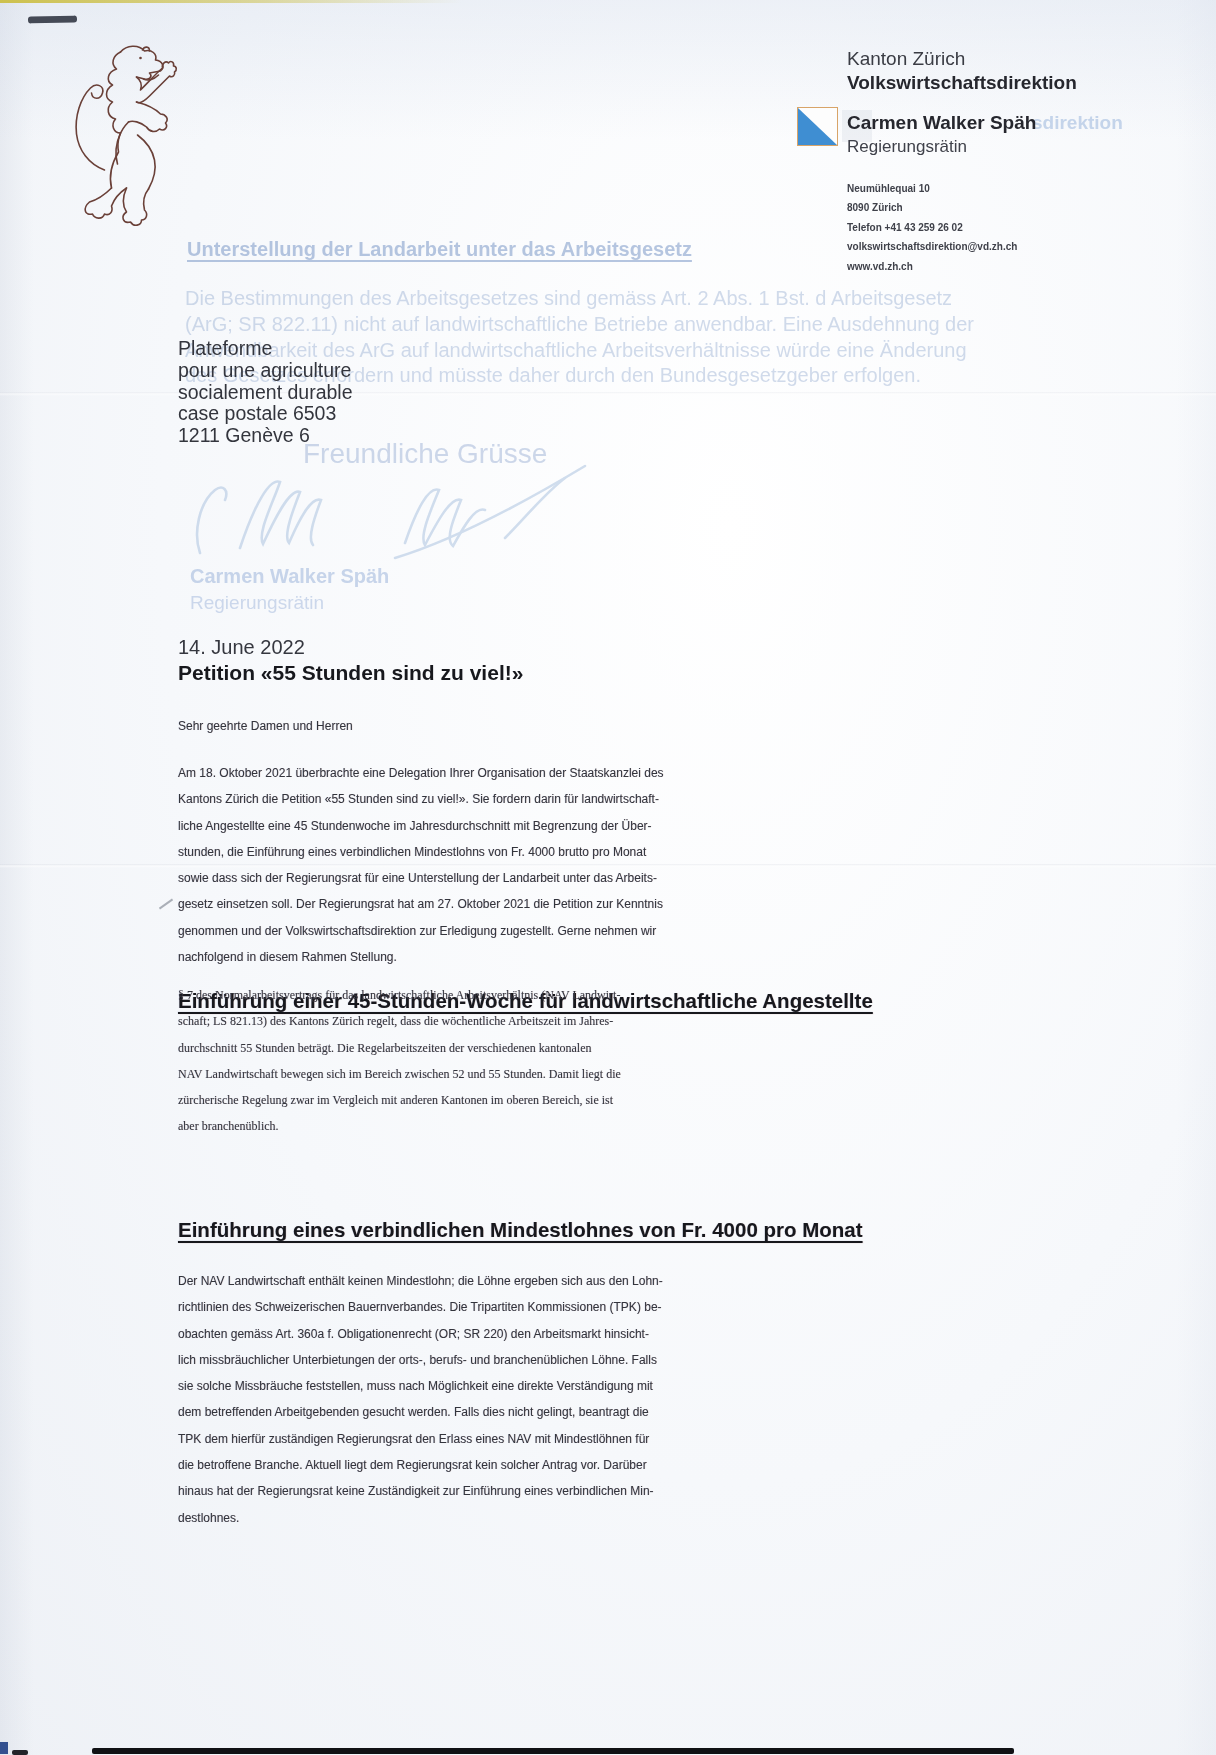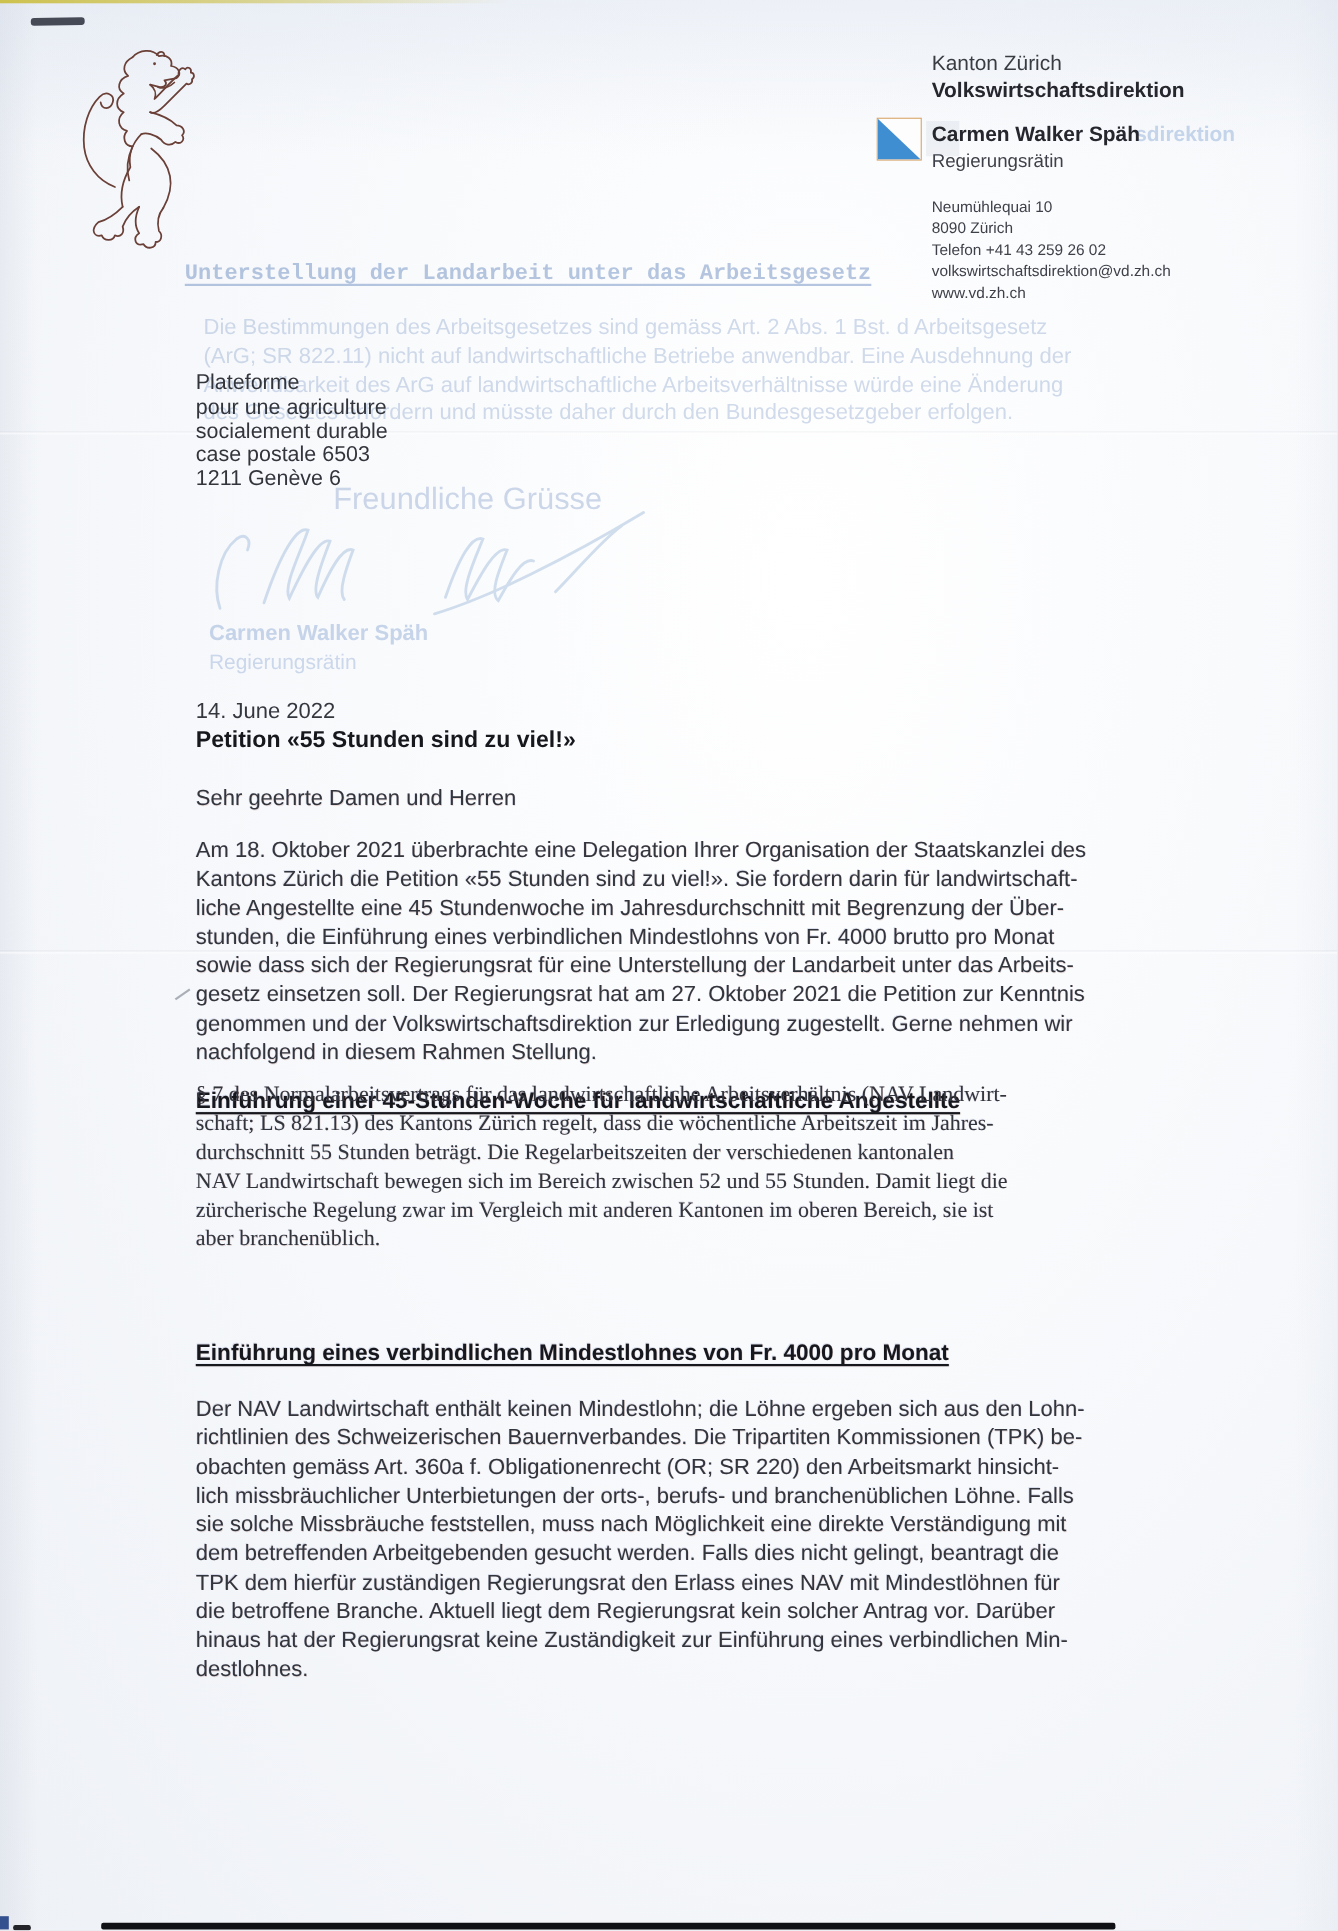--- a/index.html
+++ b/index.html
@@ -11,32 +11,32 @@
     background:
       linear-gradient(180deg, rgba(205,215,232,.30) 0px, rgba(205,215,232,0) 140px),
       linear-gradient(90deg, rgba(160,170,190,.14) 0px, rgba(160,170,190,0) 34px),
       linear-gradient(270deg, rgba(185,195,215,.10) 0px, rgba(185,195,215,0) 40px),
       radial-gradient(ellipse at 60% 30%, #ffffff 0%, #f6f8fb 55%, #eef1f6 100%);
     overflow:hidden;
     color:#33353d;
   }
   .abs{position:absolute;}
   .body-text{
-    font-size:20px;line-height:26.3px;white-space:pre-wrap;width:940px;
+    font-size:12px;line-height:26.3px;white-space:pre-wrap;width:940px;
     color:#33353d;
     text-shadow:0.5px 0.3px 0 rgba(150,60,45,.16), -0.5px -0.3px 0 rgba(55,75,150,.16);
   }
   .heading{
     font-size:20.5px;font-weight:bold;color:#17181d;
     text-decoration:underline;text-decoration-thickness:2px;text-underline-offset:4px;
     text-shadow:0.5px 0.3px 0 rgba(150,60,45,.18), -0.5px -0.3px 0 rgba(55,75,150,.18);
   }
   .lh-small{font-size:19px;color:#3a3c44;}
   .lh-bold{font-weight:bold;color:#26272e;}
-  .contact-line{display:block;font-size:14px;line-height:19.4px;color:#3f414a;}
+  .contact-line{display:block;font-size:10px;line-height:19.4px;color:#3f414a;font-weight:bold;}
   .recipient-line{display:block;font-size:19.5px;line-height:21.8px;color:#33353d;}
   
   .bleed{color:rgba(138,163,205,.42);}
   .bleed-heading{
     font-size:20px;font-weight:bold;color:rgba(122,152,198,.55);
     text-decoration:underline;text-decoration-thickness:2px;text-underline-offset:4px;
   }
   .bleed-par{font-size:20px;line-height:25.8px;white-space:pre-wrap;width:880px;color:rgba(140,165,205,.40);}
   
   .art-top-line{left:0;top:0;width:462px;height:3px;background:linear-gradient(90deg,#cdc14e 0%,rgba(205,193,78,.55) 55%,rgba(205,193,78,0) 100%);}
@@ -55,21 +55,21 @@
 <body>
 
 <div class="page">
 
   <div class="abs art-top-line"></div>
   <div class="abs art-topleft-bar"></div>
   <div class="abs crease crease1"></div>
   <div class="abs crease crease2"></div>
   <div class="abs art-pencil"></div>
 
-  <div class="abs bleed-heading" style="left:168px;top:238px;font-family:Liberation Mono, monospace;">Unterstellung der Landarbeit unter das Arbeitsgesetz</div>
+  <div class="abs bleed-heading" style="left:187px;top:238px;">Unterstellung der Landarbeit unter das Arbeitsgesetz</div>
   <div class="abs bleed-par" style="left:185px;top:286px;">Die Bestimmungen des Arbeitsgesetzes sind gemäss Art. 2 Abs. 1 Bst. d Arbeitsgesetz
 (ArG; SR 822.11) nicht auf landwirtschaftliche Betriebe anwendbar. Eine Ausdehnung der
 Anwendbarkeit des ArG auf landwirtschaftliche Arbeitsverhältnisse würde eine Änderung
 des Gesetzes erfordern und müsste daher durch den Bundesgesetzgeber erfolgen.</div>
   <div class="abs bleed" style="left:303px;top:438px;font-size:28px;">Freundliche Grüsse</div>
   <div class="abs bleed" style="left:1032px;top:112px;font-size:19px;font-weight:bold;color:rgba(145,175,218,.5);">sdirektion</div>
 
   <svg class="abs" style="left:185px;top:448px;" width="450" height="120" viewBox="0 0 450 120">
     <g fill="none" stroke="#adc4e0" stroke-width="2.6" stroke-linecap="round" opacity="0.55">
       <path d="M15,105 C8,85 14,55 30,42 C38,36 44,42 40,52"></path>

